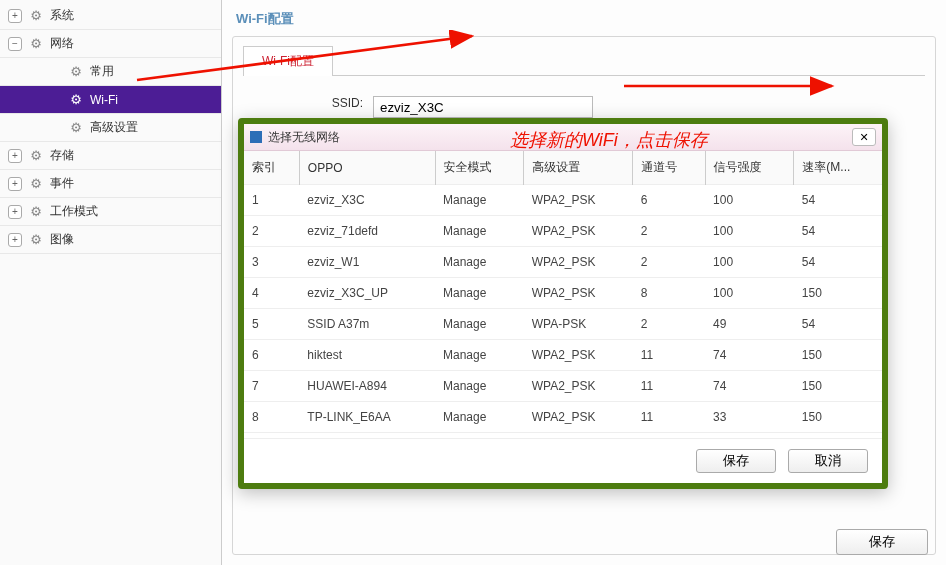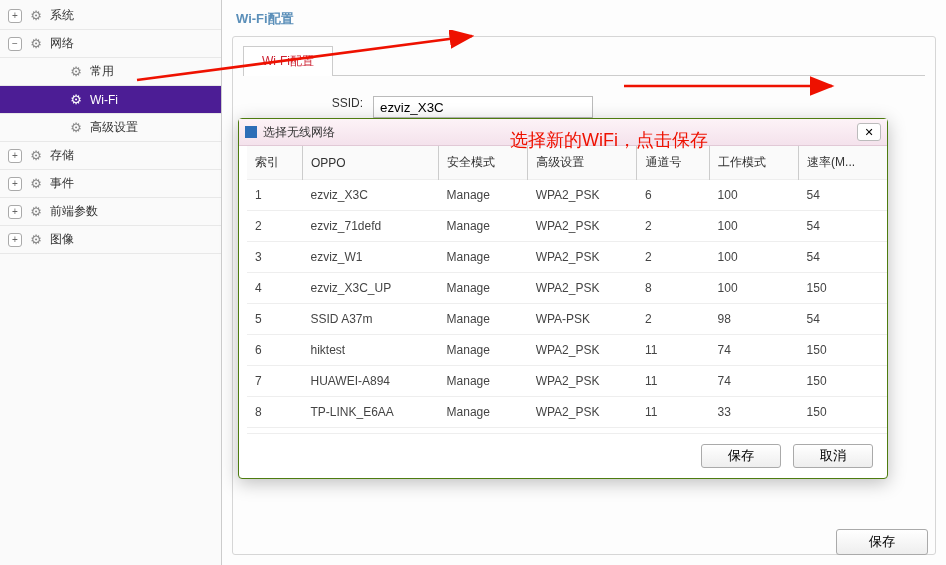--- a/index.html
+++ b/index.html
@@ -117,21 +117,21 @@
   border-radius: 3px;
   cursor: pointer;
 }
 
 
 .dialog {
   position: absolute;
   left: 238px;
   top: 118px;
   width: 650px;
-  border: 1px solid #4d7c0f;
+  border: 6px solid #4d7c0f;
   border-radius: 4px;
   background: #fff;
   box-shadow: 0 4px 18px rgba(0,0,0,.25);
   z-index: 10;
 }
 .dialog-title {
   display: flex; align-items: center;
   padding: 4px 6px;
   background: linear-gradient(#fdf3f7,#f4e2ec);
   border-bottom: 1px solid #e1c9d6;
@@ -151,26 +151,26 @@
   font-size: 11px;
   cursor: pointer;
 }
 .annotation {
   position: absolute;
   left: 510px; top: 128px;
   color: #e10;
   font-size: 18px;
   z-index: 20;
   pointer-events: none;
+  font-style: italic;
 }
 .table-wrap {
   height: 288px;
   overflow-y: auto;
   border-bottom: 1px solid #eee;
-  margin-left: 8px;
 }
 table {
   width: 100%;
   border-collapse: collapse;
 }
 th {
   text-align: left;
   font-weight: normal;
   color: #333;
   padding: 8px 8px;
@@ -237,21 +237,21 @@
         <span>存储</span>
       </div>
       <div class="tree-item">
         <span class="tree-toggle">+</span>
         <span class="tree-icon gear-icon"></span>
         <span>事件</span>
       </div>
       <div class="tree-item">
         <span class="tree-toggle">+</span>
         <span class="tree-icon gear-icon"></span>
-        <span>前端参数</span>
+        <span>工作模式</span>
       </div>
       <div class="tree-item">
         <span class="tree-toggle">+</span>
         <span class="tree-icon gear-icon"></span>
         <span>图像</span>
       </div>
     </div>
 
   <div class="main">
     <div class="panel-title">Wi-Fi配置</div>
@@ -293,21 +293,21 @@
   </div>
   <div class="table-wrap">
     <table>
       <thead>
           <tr id="thead-row">
             <th>索引</th>
             <th>OPPO</th>
             <th>安全模式</th>
             <th>高级设置</th>
             <th>通道号</th>
-            <th>工作模式</th>
+            <th>信号强度</th>
             <th>速率(M...</th>
           </tr>
         </thead>
       <tbody id="tbody">
           <tr>
             <td>1</td>
             <td>ezviz_X3C</td>
             <td>Manage</td>
             <td>WPA2_PSK</td>
             <td>6</td>
@@ -340,21 +340,21 @@
             <td>8</td>
             <td>100</td>
             <td>150</td>
           </tr>
           <tr>
             <td>5</td>
             <td>SSID A37m</td>
             <td>Manage</td>
             <td>WPA-PSK</td>
             <td>2</td>
-            <td>98</td>
+            <td>49</td>
             <td>54</td>
           </tr>
           <tr>
             <td>6</td>
             <td>hiktest</td>
             <td>Manage</td>
             <td>WPA2_PSK</td>
             <td>11</td>
             <td>74</td>
             <td>150</td>

